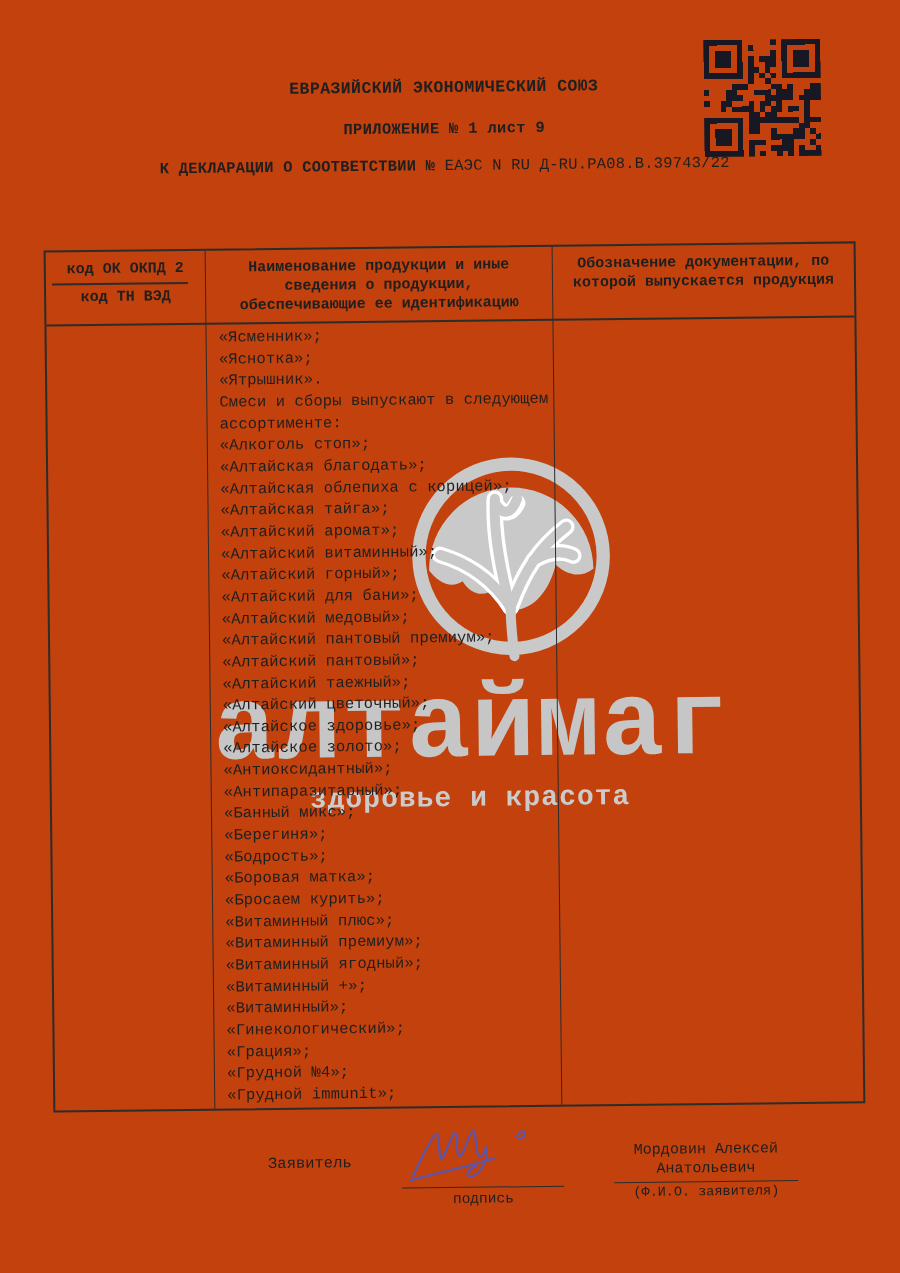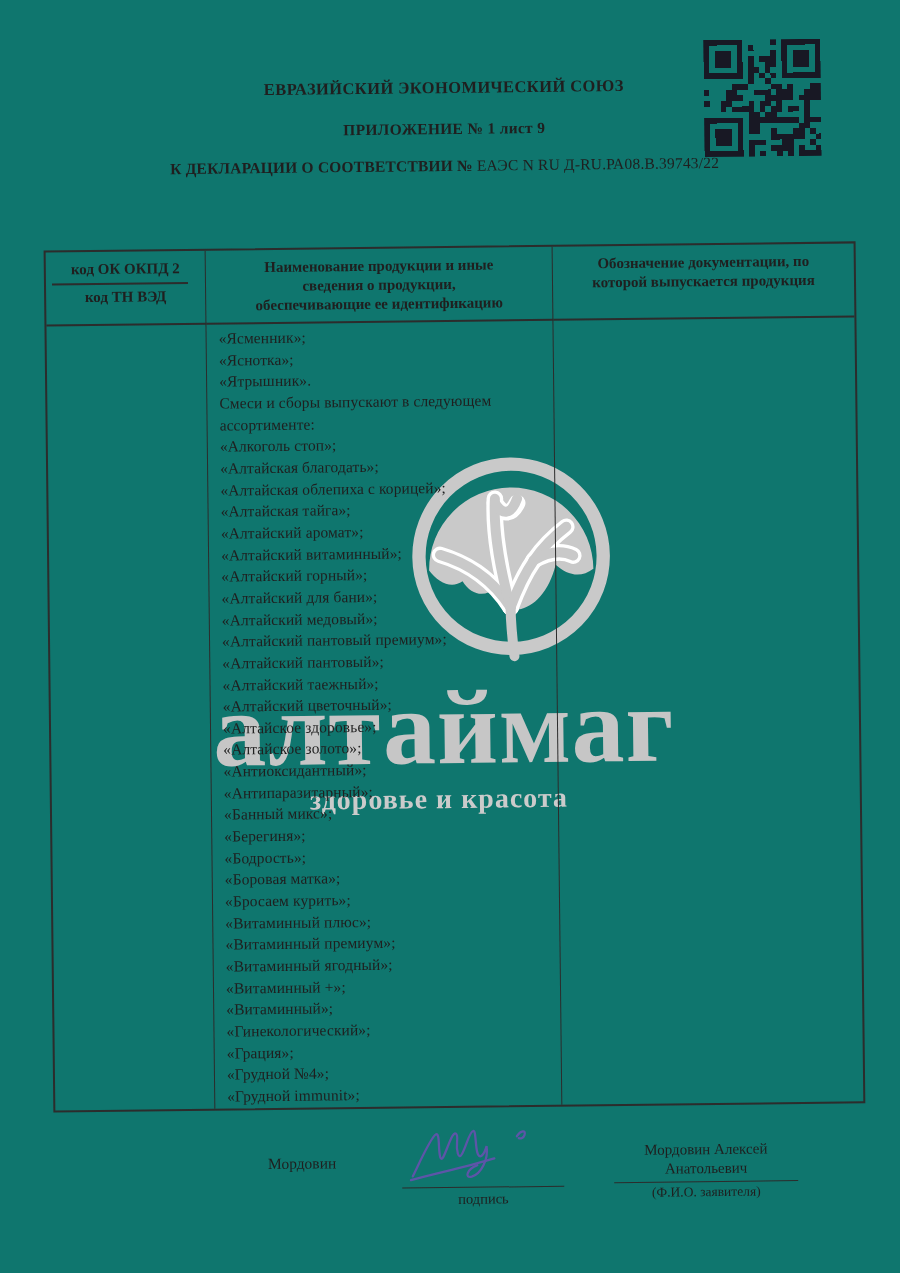--- a/index.html
+++ b/index.html
@@ -1,19 +1,19 @@
 <!DOCTYPE html>
 <html><head>
 <meta charset="utf-8">
 <style>
   html,body { margin:0; padding:0; background:#ffffff; }
   .page {
     position:relative; width:900px; height:1273px; overflow:hidden;
-    background:#0f766e; color:#1f1f1f;
-    font-family:Liberation Serif, serif;
+    background:#c2410c; color:#1f1f1f;
+    font-family:Liberation Mono, monospace;
   }
   .doc { position:absolute; inset:0; transform:rotate(-0.65deg); transform-origin:450px 636px; }
 
   
   .hdr { position:absolute; left:0; width:900px; text-align:center; }
   .hdr1 { top:78px;  font-size:16.5px; font-weight:bold; letter-spacing:.4px; }
   .hdr2 { top:120px; font-size:15.5px; font-weight:bold; letter-spacing:.3px; }
   .hdr3 { top:157px; font-size:15.5px; letter-spacing:.2px; z-index:4; }
   .hdr3 .b { font-weight:bold; }
   .hdr3 .n { font-weight:normal; }
@@ -371,21 +371,21 @@
           <div class="list-line">«Витаминный +»;</div>
           <div class="list-line">«Витаминный»;</div>
           <div class="list-line">«Гинекологический»;</div>
           <div class="list-line">«Грация»;</div>
           <div class="list-line">«Грудной №4»;</div>
           <div class="list-line">«Грудной immunit»;</div>
         </div>
       <div class="cell"></div>
     </div>
 
-    <div class="ft-label">Мордовин</div>
+    <div class="ft-label">Заявитель</div>
 
     <div class="sig-block">
       <svg class="sig-svg" viewBox="0 0 160 64">
         <g stroke="#5d55a8" stroke-width="2.4" fill="none" stroke-linecap="round">
           <path d="M6,54 C14,38 26,12 31,10 C35,9 33,26 35,34 C37,42 42,24 47,14 C51,6 54,9 53,18 C52,27 54,38 58,31 C63,22 66,8 70,7 C73,6 72,20 74,29 C76,38 81,33 84,23 C86,37 78,52 68,55 C60,57 63,47 74,43"></path>
           <path d="M4,58 C30,51 62,45 92,36"></path>
           <path d="M116,13 C120,7 126,6 124,12 C123,15 120,16 118,15"></path>
         </g>
       </svg>
       <div class="sig-line"></div>

